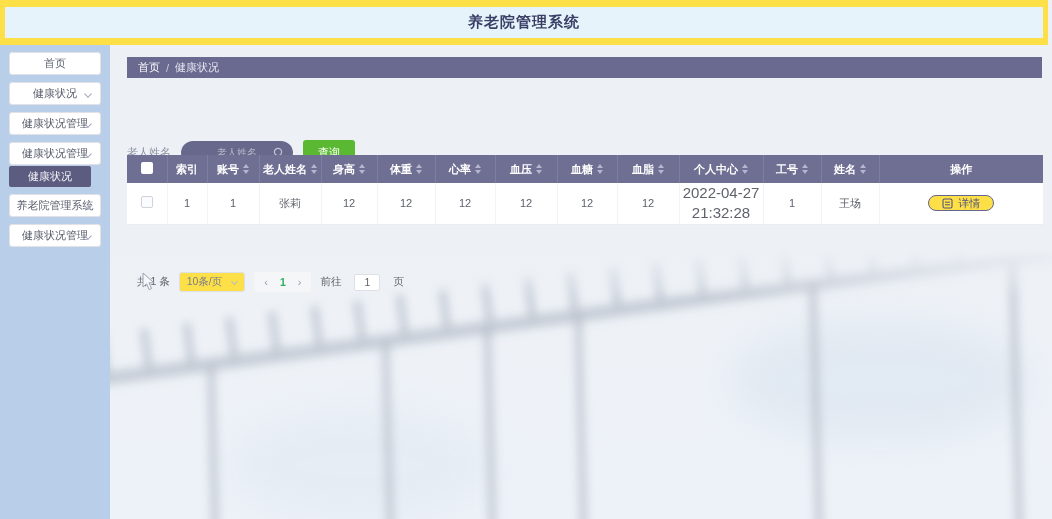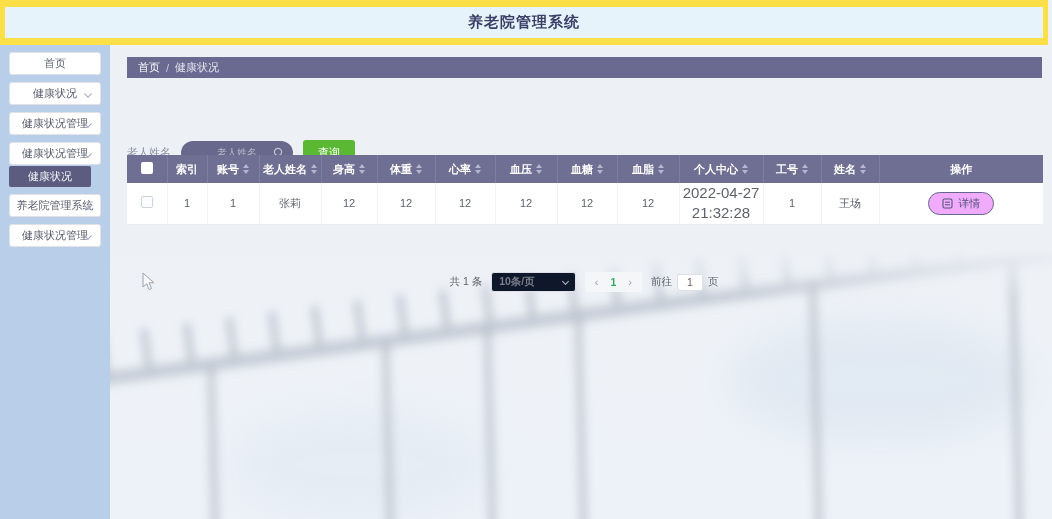--- a/index.html
+++ b/index.html
@@ -60,36 +60,36 @@
                   border-right:3.5px solid transparent; }
   .sort-caret .up   { border-bottom:4px solid #b6b6cf; }
   .sort-caret .down { border-top:4px solid #b6b6cf; }
   tbody td { background:#ffffff; height:39px; font-size:11px; color:#5f626b; text-align:center;
              vertical-align:middle; border-bottom:1px solid #e9edf3; border-right:1px solid #f1f3f7; }
   tbody td:last-child { border-right:none; }
   td.time-cell { font-size:15px; line-height:1.35; word-break:break-all; padding:0 3px; }
   .cb { display:inline-block; width:12px; height:12px; border-radius:2px; cursor:pointer; }
   .cb-head { background:#ffffff; }
   .cb-body { background:#fbfcfe; border:1px solid #d0d3dc; }
-  .btn-detail { display:inline-flex; align-items:center; gap:5px; height:23px; padding:0 13px;
-                background:#f0abfc; border:1px solid #66668c; border-radius:13px; color:#55557a;
+  .btn-detail { display:inline-flex; align-items:center; gap:5px; height:16px; padding:0 13px;
+                background:#fde047; border:1px solid #66668c; border-radius:13px; color:#55557a;
                 font-size:11px; cursor:pointer; font-family:inherit; }
 
   
-  .pagination { position:absolute; top:227px; left:16px; width:916px; display:flex;
-                align-items:center; justify-content:center; gap:9px; font-size:10.5px; color:#606266; }
-  .pg-size { display:flex; align-items:center; gap:28px; height:20px; padding:0 7px;
-             background:#0f172a; border:1px solid #dde0e6; border-radius:3px; color:#7a7f8a; cursor:pointer;font-weight:bold; }
+  .pagination { position:absolute; top:227px; left:27px; width:916px; display:flex;
+                align-items:center; justify-content:flex-start; gap:9px; font-size:10.5px; color:#606266; }
+  .pg-size { display:flex; align-items:center; gap:10px; height:20px; padding:0 7px;
+             background:#fde047; border:1px solid #dde0e6; border-radius:3px; color:#7a7f8a; cursor:pointer; }
   .pg-size .chev { width:5px; height:5px; border-right:1.2px solid #b9bdc6; border-bottom:1.2px solid #b9bdc6;
              transform:rotate(45deg); margin-top:-2px; }
   .pg-pager { display:flex; align-items:center; gap:12px; height:20px; padding:0 10px;
               background:#f5f6f8; border-radius:3px; }
   .pg-arrow { color:#9ba0aa; cursor:pointer; font-size:11px; }
   .pg-cur { color:#2fae62; font-weight:bold; cursor:pointer; }
-  .pg-goto { display:flex; align-items:center; gap:5px; }
+  .pg-goto { display:flex; align-items:center; gap:13px; }
   .pg-goto input { width:26px; height:17px; border:1px solid #dde0e6; border-radius:2px;
               text-align:center; font-size:10.5px; color:#606266; outline:none; background:#fff; font-family:inherit; }
 
   
   .photo { position:absolute; top:205px; left:0; right:0; bottom:0; overflow:hidden;
            background:linear-gradient(180deg,#edf1f6 0px,#eef2f7 60px,#edf2f8 100%); }
   .photo .patch { position:absolute; border-radius:50%; filter:blur(18px); }
   .rail { position:absolute; left:-50px; width:1080px; top:58px; height:9px; background:#b3bac7;
           filter:blur(6px); transform:rotate(-7.6deg); }
   .loops { position:absolute; left:-50px; width:1080px; top:18px; height:42px; transform:rotate(-7.6deg);

